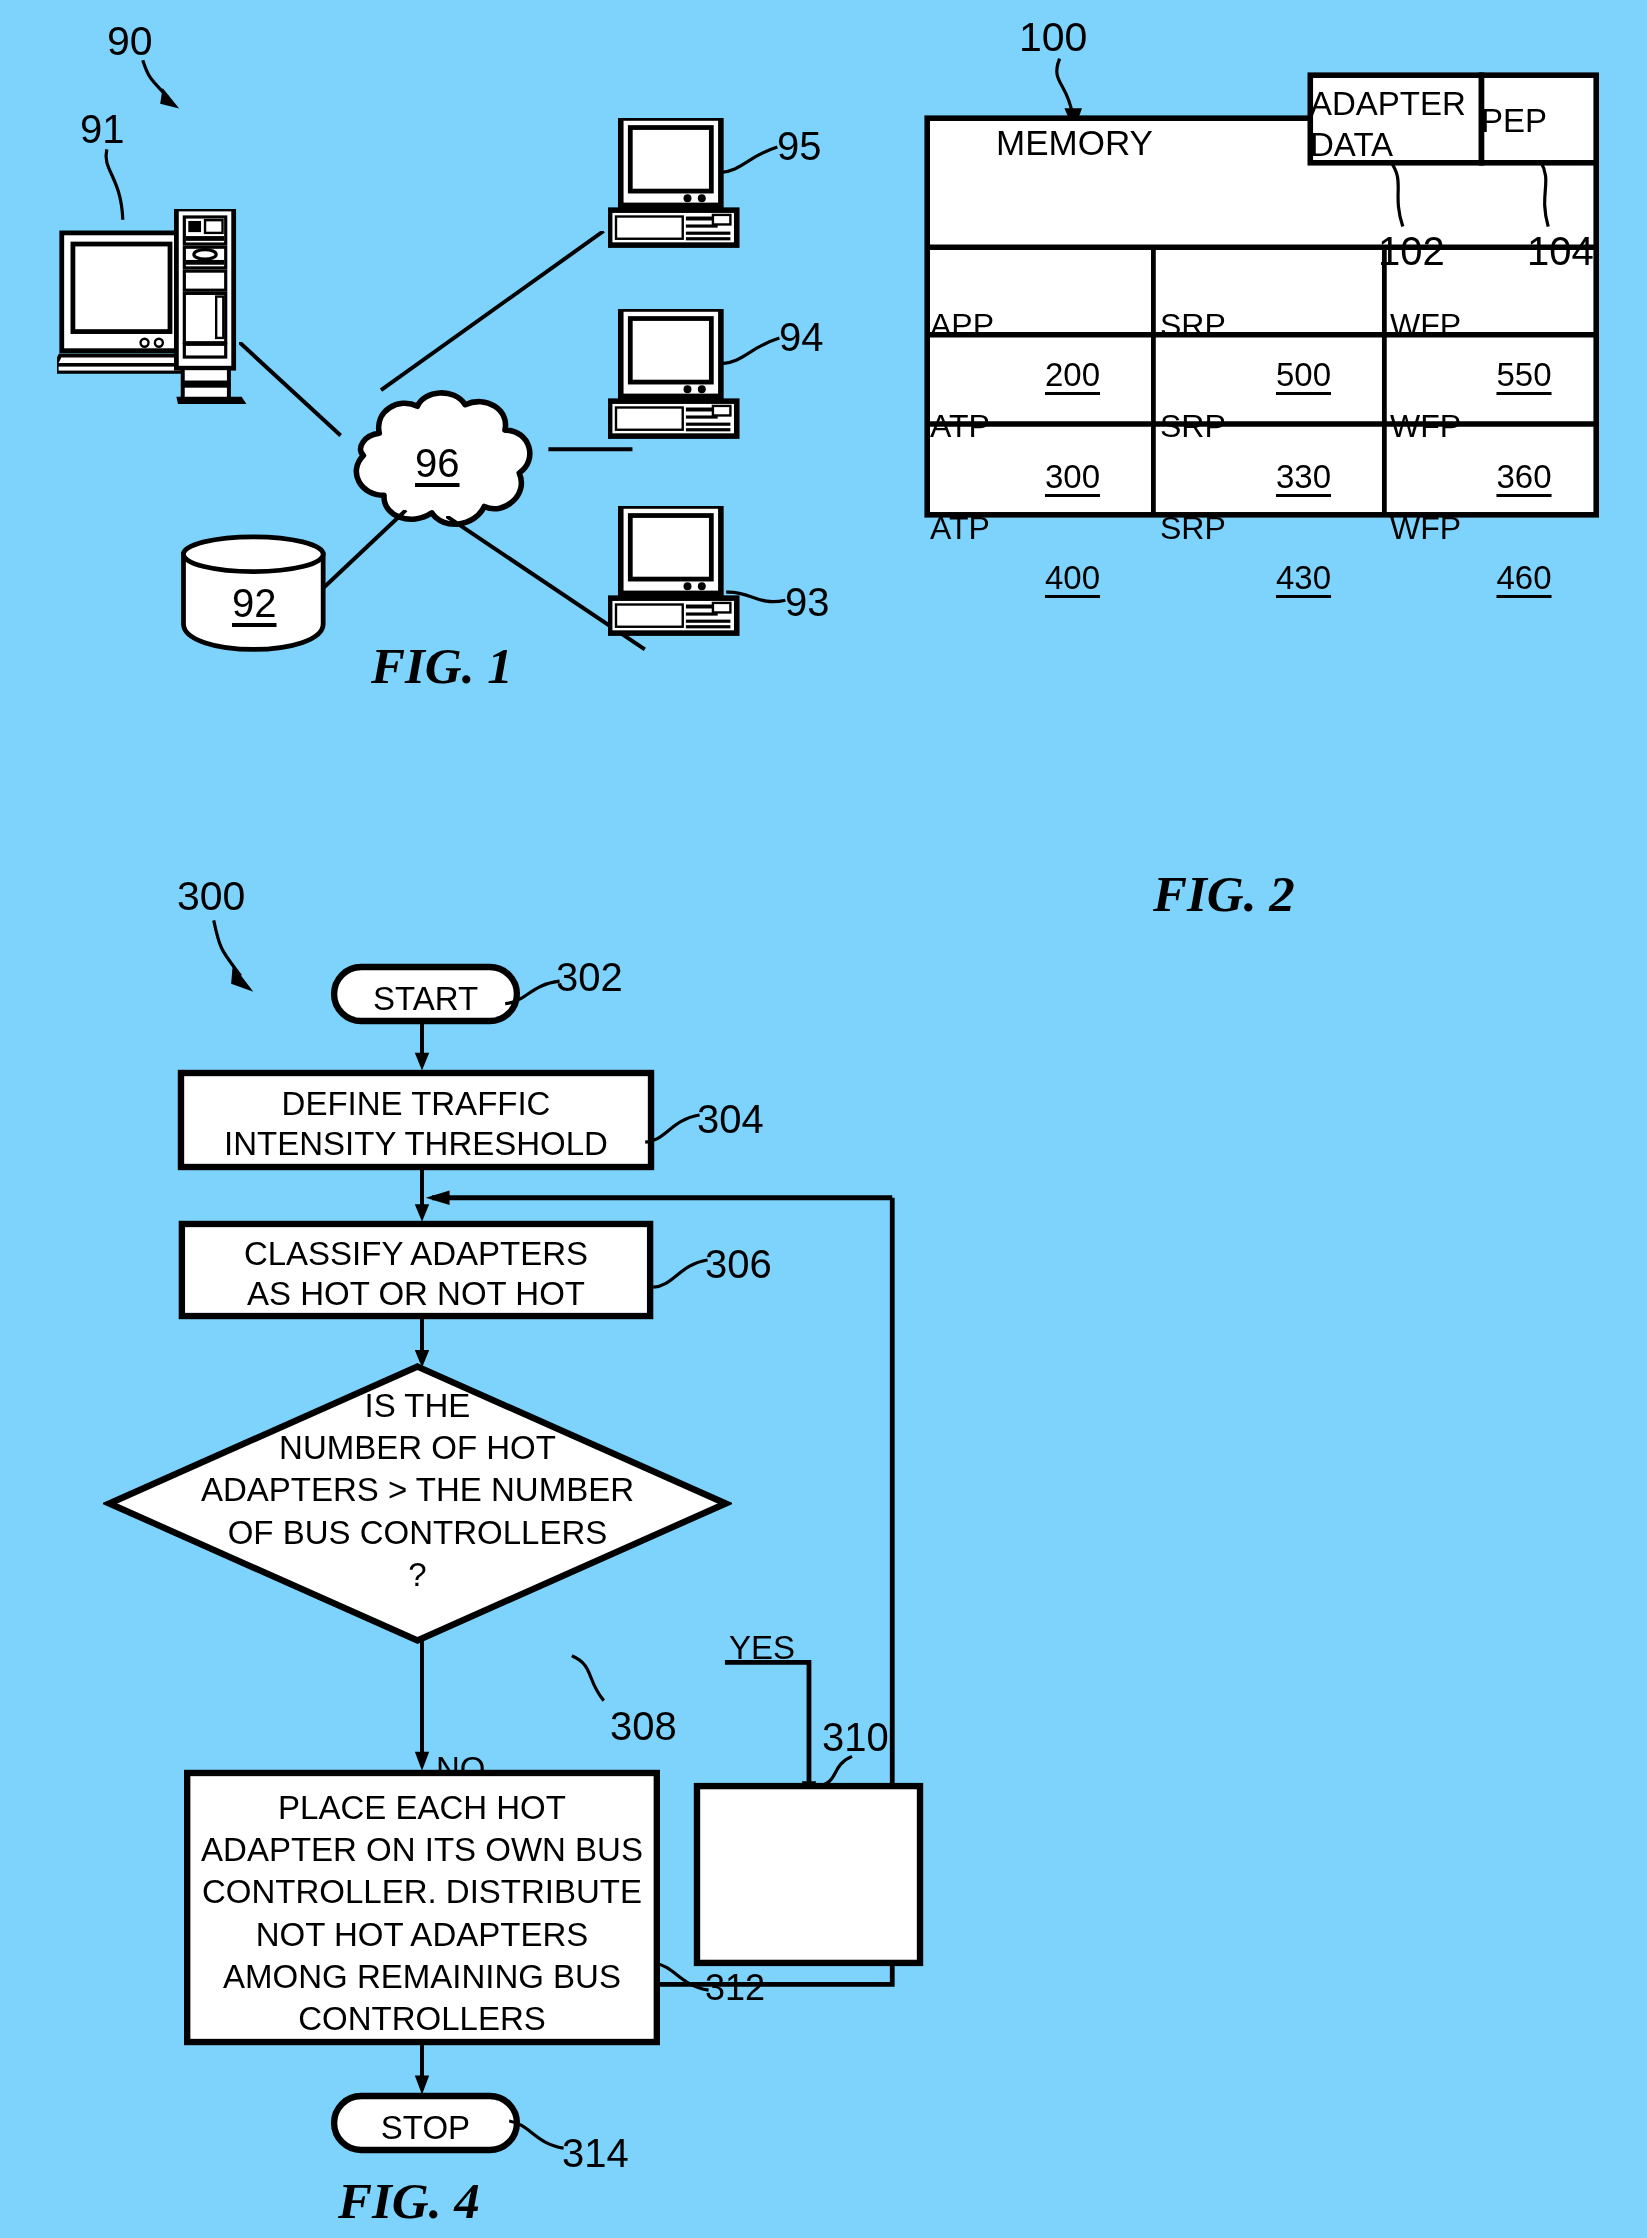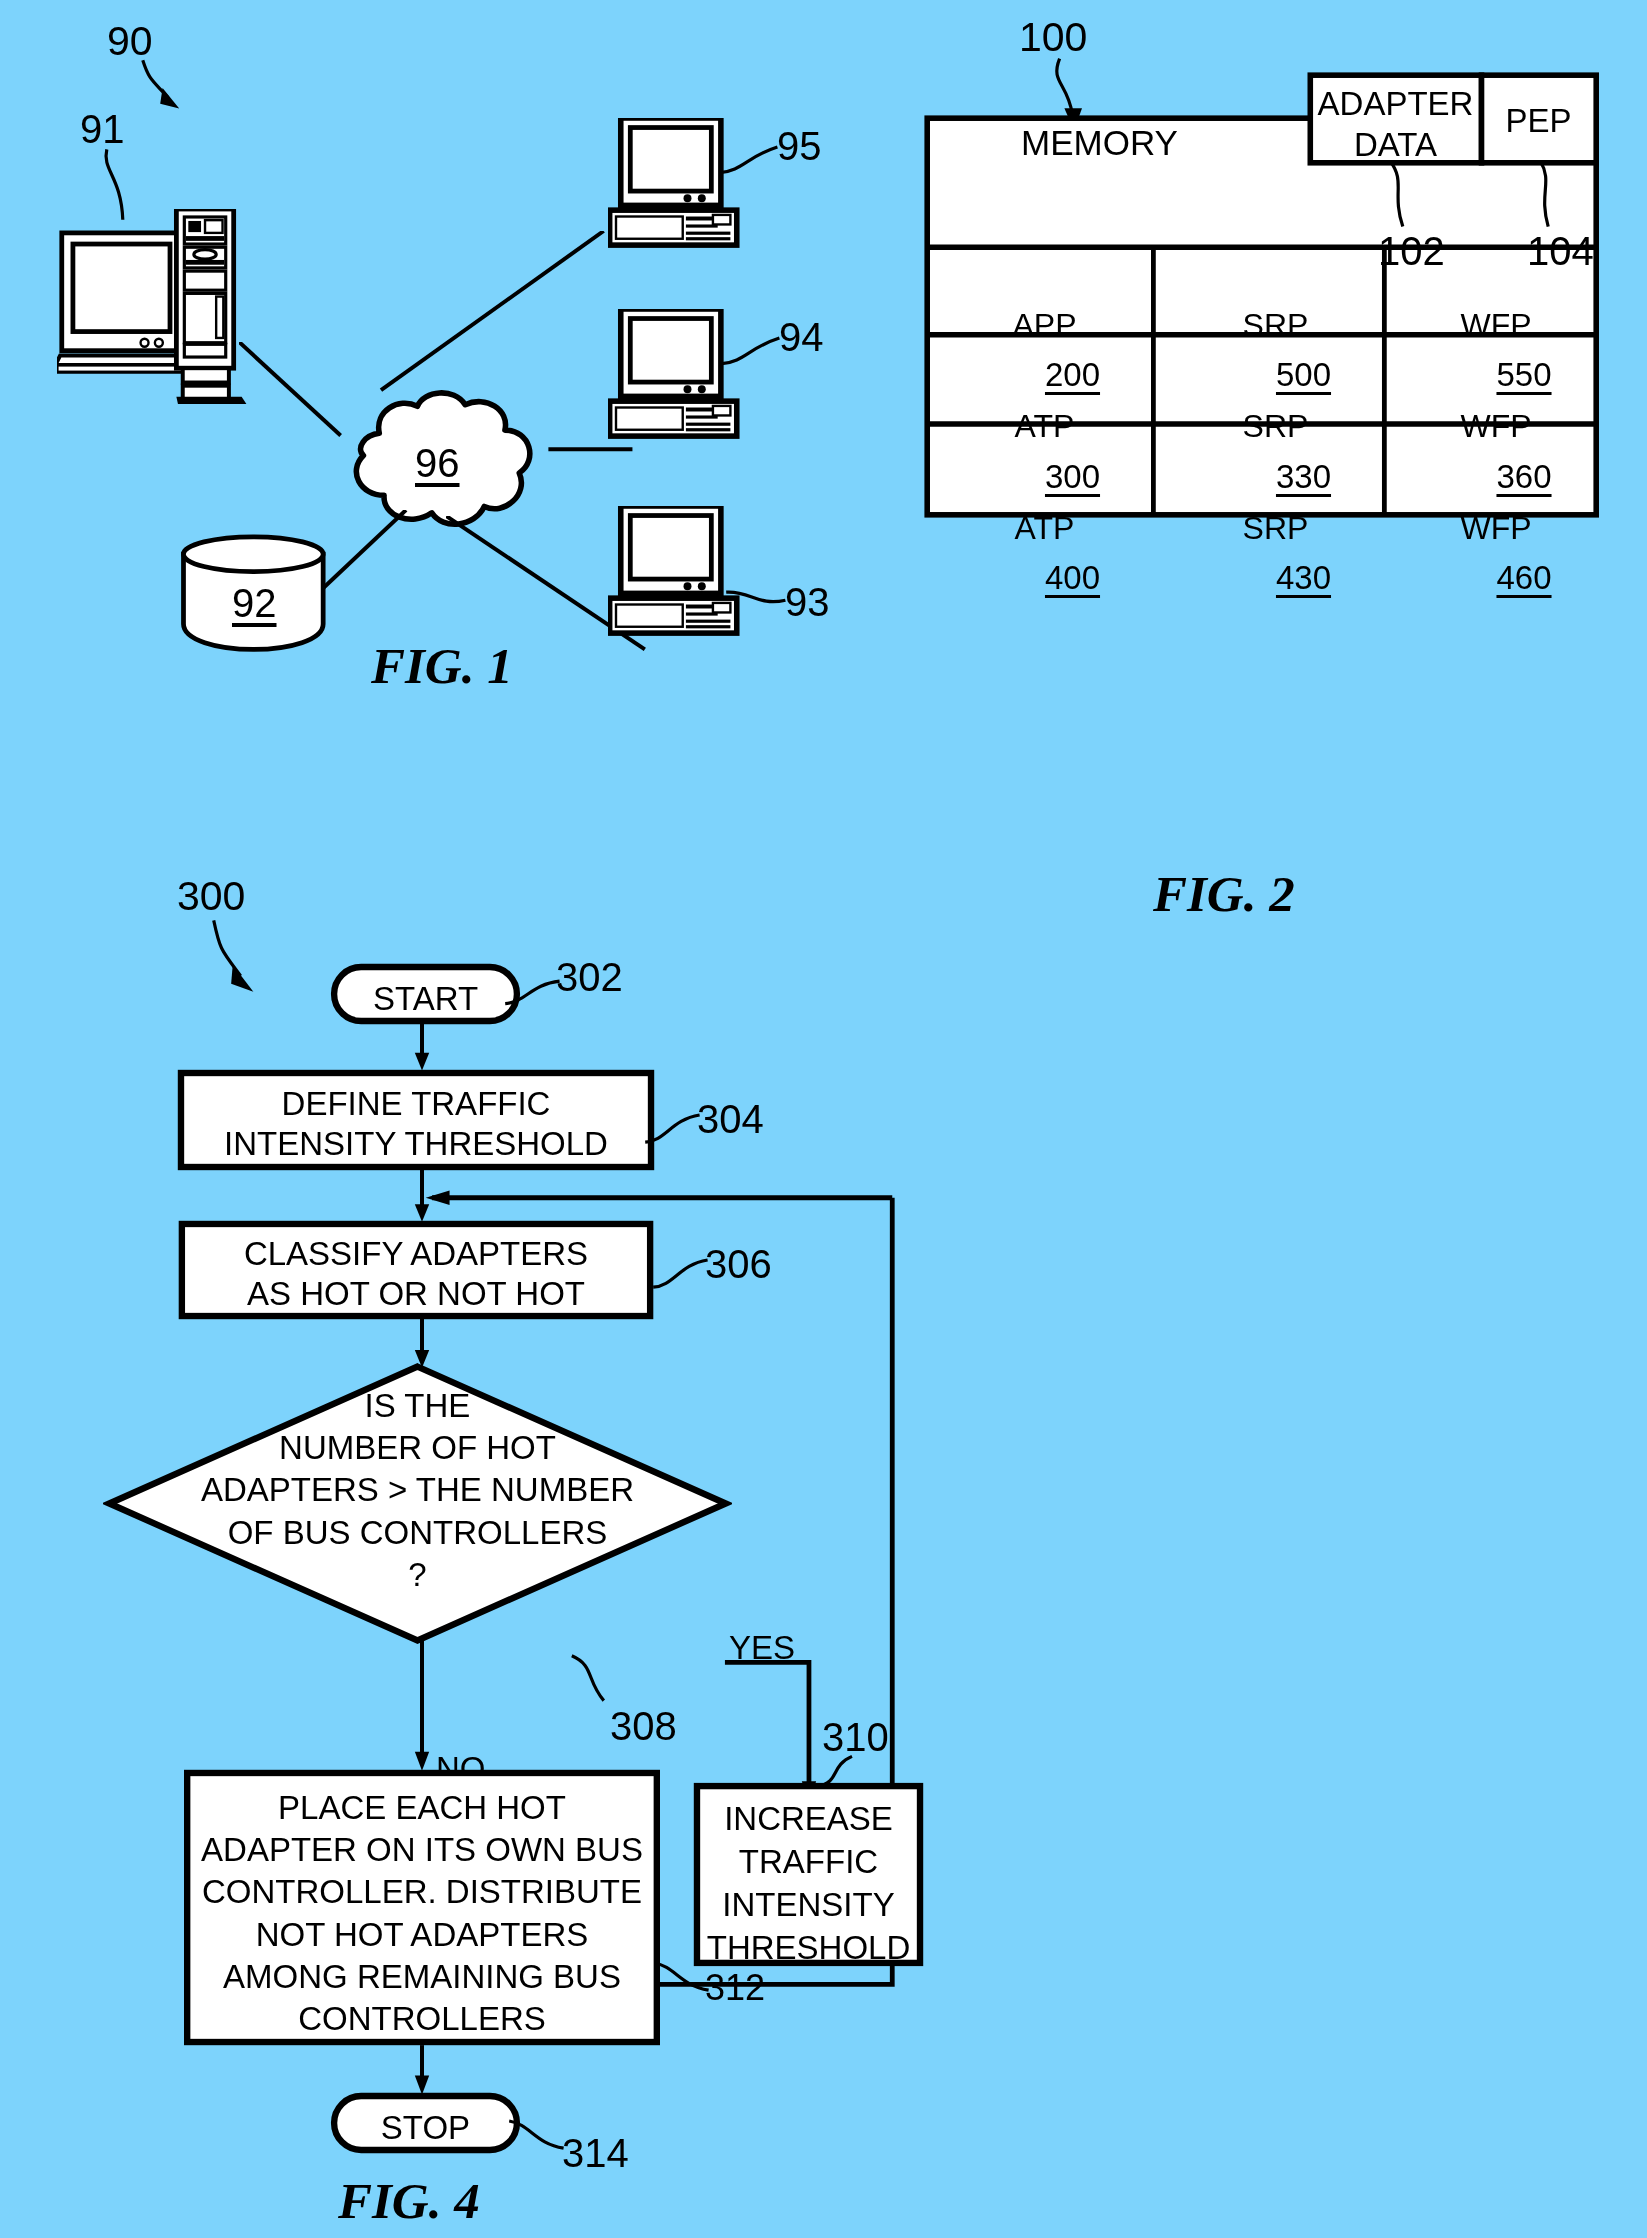--- a/index.html
+++ b/index.html
@@ -33,21 +33,21 @@
   .boxtext {
     font-family: "Liberation Sans", sans-serif;
     color: #000;
     text-align: center;
     line-height: 1.22;
     white-space: pre-line;
   }
   .tblcell-label {
     font-family: "Liberation Sans", sans-serif;
     color: #000;
-    text-align: center;
+    text-align: left;
     font-size: 32px;
   }
   .tblcell-num {
     font-family: "Liberation Sans", sans-serif;
     color: #000;
     text-align: center;
     font-size: 33px;
     text-decoration: underline;
     text-underline-offset: 5.6px;
     padding-left: 28px;
@@ -361,24 +361,20 @@
 AMONG REMAINING BUS
 CONTROLLERS</div>
     <div class="abs refnum" style="left:705px; top:1123px; font-size:36px;">312</div>
     <svg class="abs" style="left:651px; top:1111px;" width="64" height="48" viewBox="0 0 80 60">
       <path d="M4,10 C30,14 36,38 72,44" stroke="#000" stroke-width="4" fill="none"></path>
     </svg>
 
     <svg class="abs" style="left:693px; top:938px;" width="231" height="185" viewBox="0 0 290 232">
       <rect x="5" y="5" width="280" height="222" fill="#fff" stroke="#000" stroke-width="8"></rect>
     </svg>
-    <div class="abs boxtext" style="left:693px; top:954px; width:231px; font-size:33px; line-height:1.30;">INCREASE
-TRAFFIC
-INTENSITY
-THRESHOLD</div>
     <div class="abs refnum" style="left:822px; top:871px; font-size:40px;">310</div>
     <svg class="abs" style="left:812px; top:906px;" width="64" height="48" viewBox="0 0 80 60">
       <path d="M6,46 C36,40 22,20 50,8" stroke="#000" stroke-width="4" fill="none"></path>
     </svg>
 
     <svg class="abs" style="left:406px; top:1201px;" width="32" height="53" viewBox="0 0 40 66">
       <path d="M20,0 L20,42" stroke="#000" stroke-width="5"></path>
       <path d="M11,38 L20,62 L29,38 Z" fill="#000"></path>
     </svg>
 

